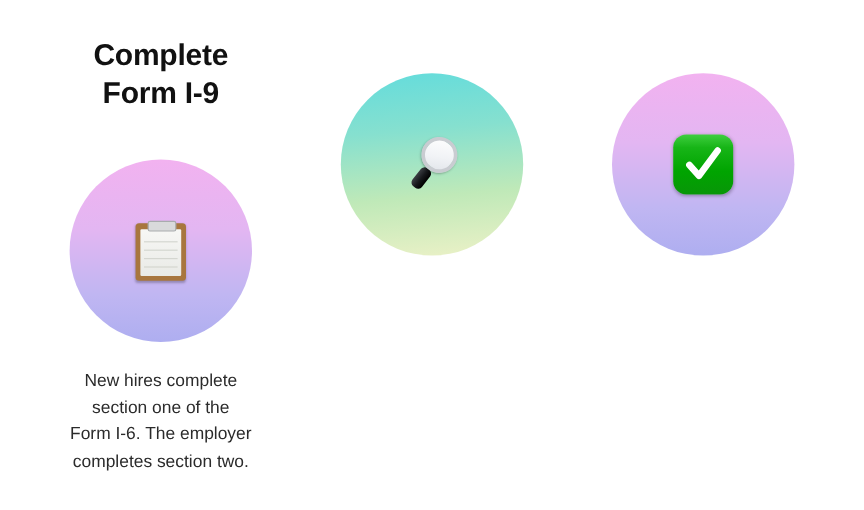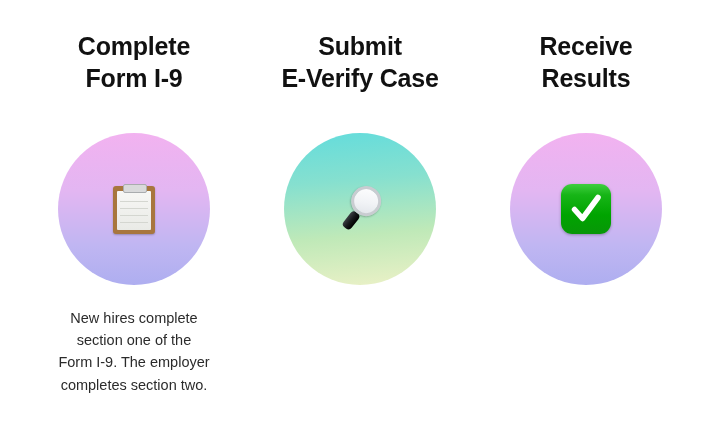--- a/index.html
+++ b/index.html
@@ -194,44 +194,40 @@
           <div class="clipboard-line" style="top:27px"></div>
           <div class="clipboard-line" style="top:34px"></div>
           <div class="clipboard-line" style="top:41px"></div>
           <div class="clipboard-clip"></div>
         </div>
       </div>
     </div>
 
     <div class="step-body">New hires complete
 section one of the
-Form I-9. The employer
+Form I-6. The employer
 completes section two.</div>
   </div>
 
   <div class="step">
-    <div class="step-heading">Submit
-E-Verify Case</div>
 
     <div class="circle-wrap">
       <div class="circle circle-cyanlime">
         <div class="icon-box">
           <div class="mag-wrap">
             <div class="mag-handle"></div>
             <div class="mag-lens"></div>
           </div>
         </div>
       </div>
     </div>
 
   </div>
 
   <div class="step">
-    <div class="step-heading">Receive
-Results</div>
 
     <div class="circle-wrap">
       <div class="circle circle-pinklav">
         <div class="icon-box">
           <div class="check-btn"></div>
           <svg class="check-glyph" viewBox="0 0 56 56">
             <path d="M16.5 28.5 L24.5 37.5 L40 16.5" fill="none" stroke="#ffffff" stroke-width="5.5" stroke-linecap="round" stroke-linejoin="round"></path>
           </svg>
         </div>
       </div>

